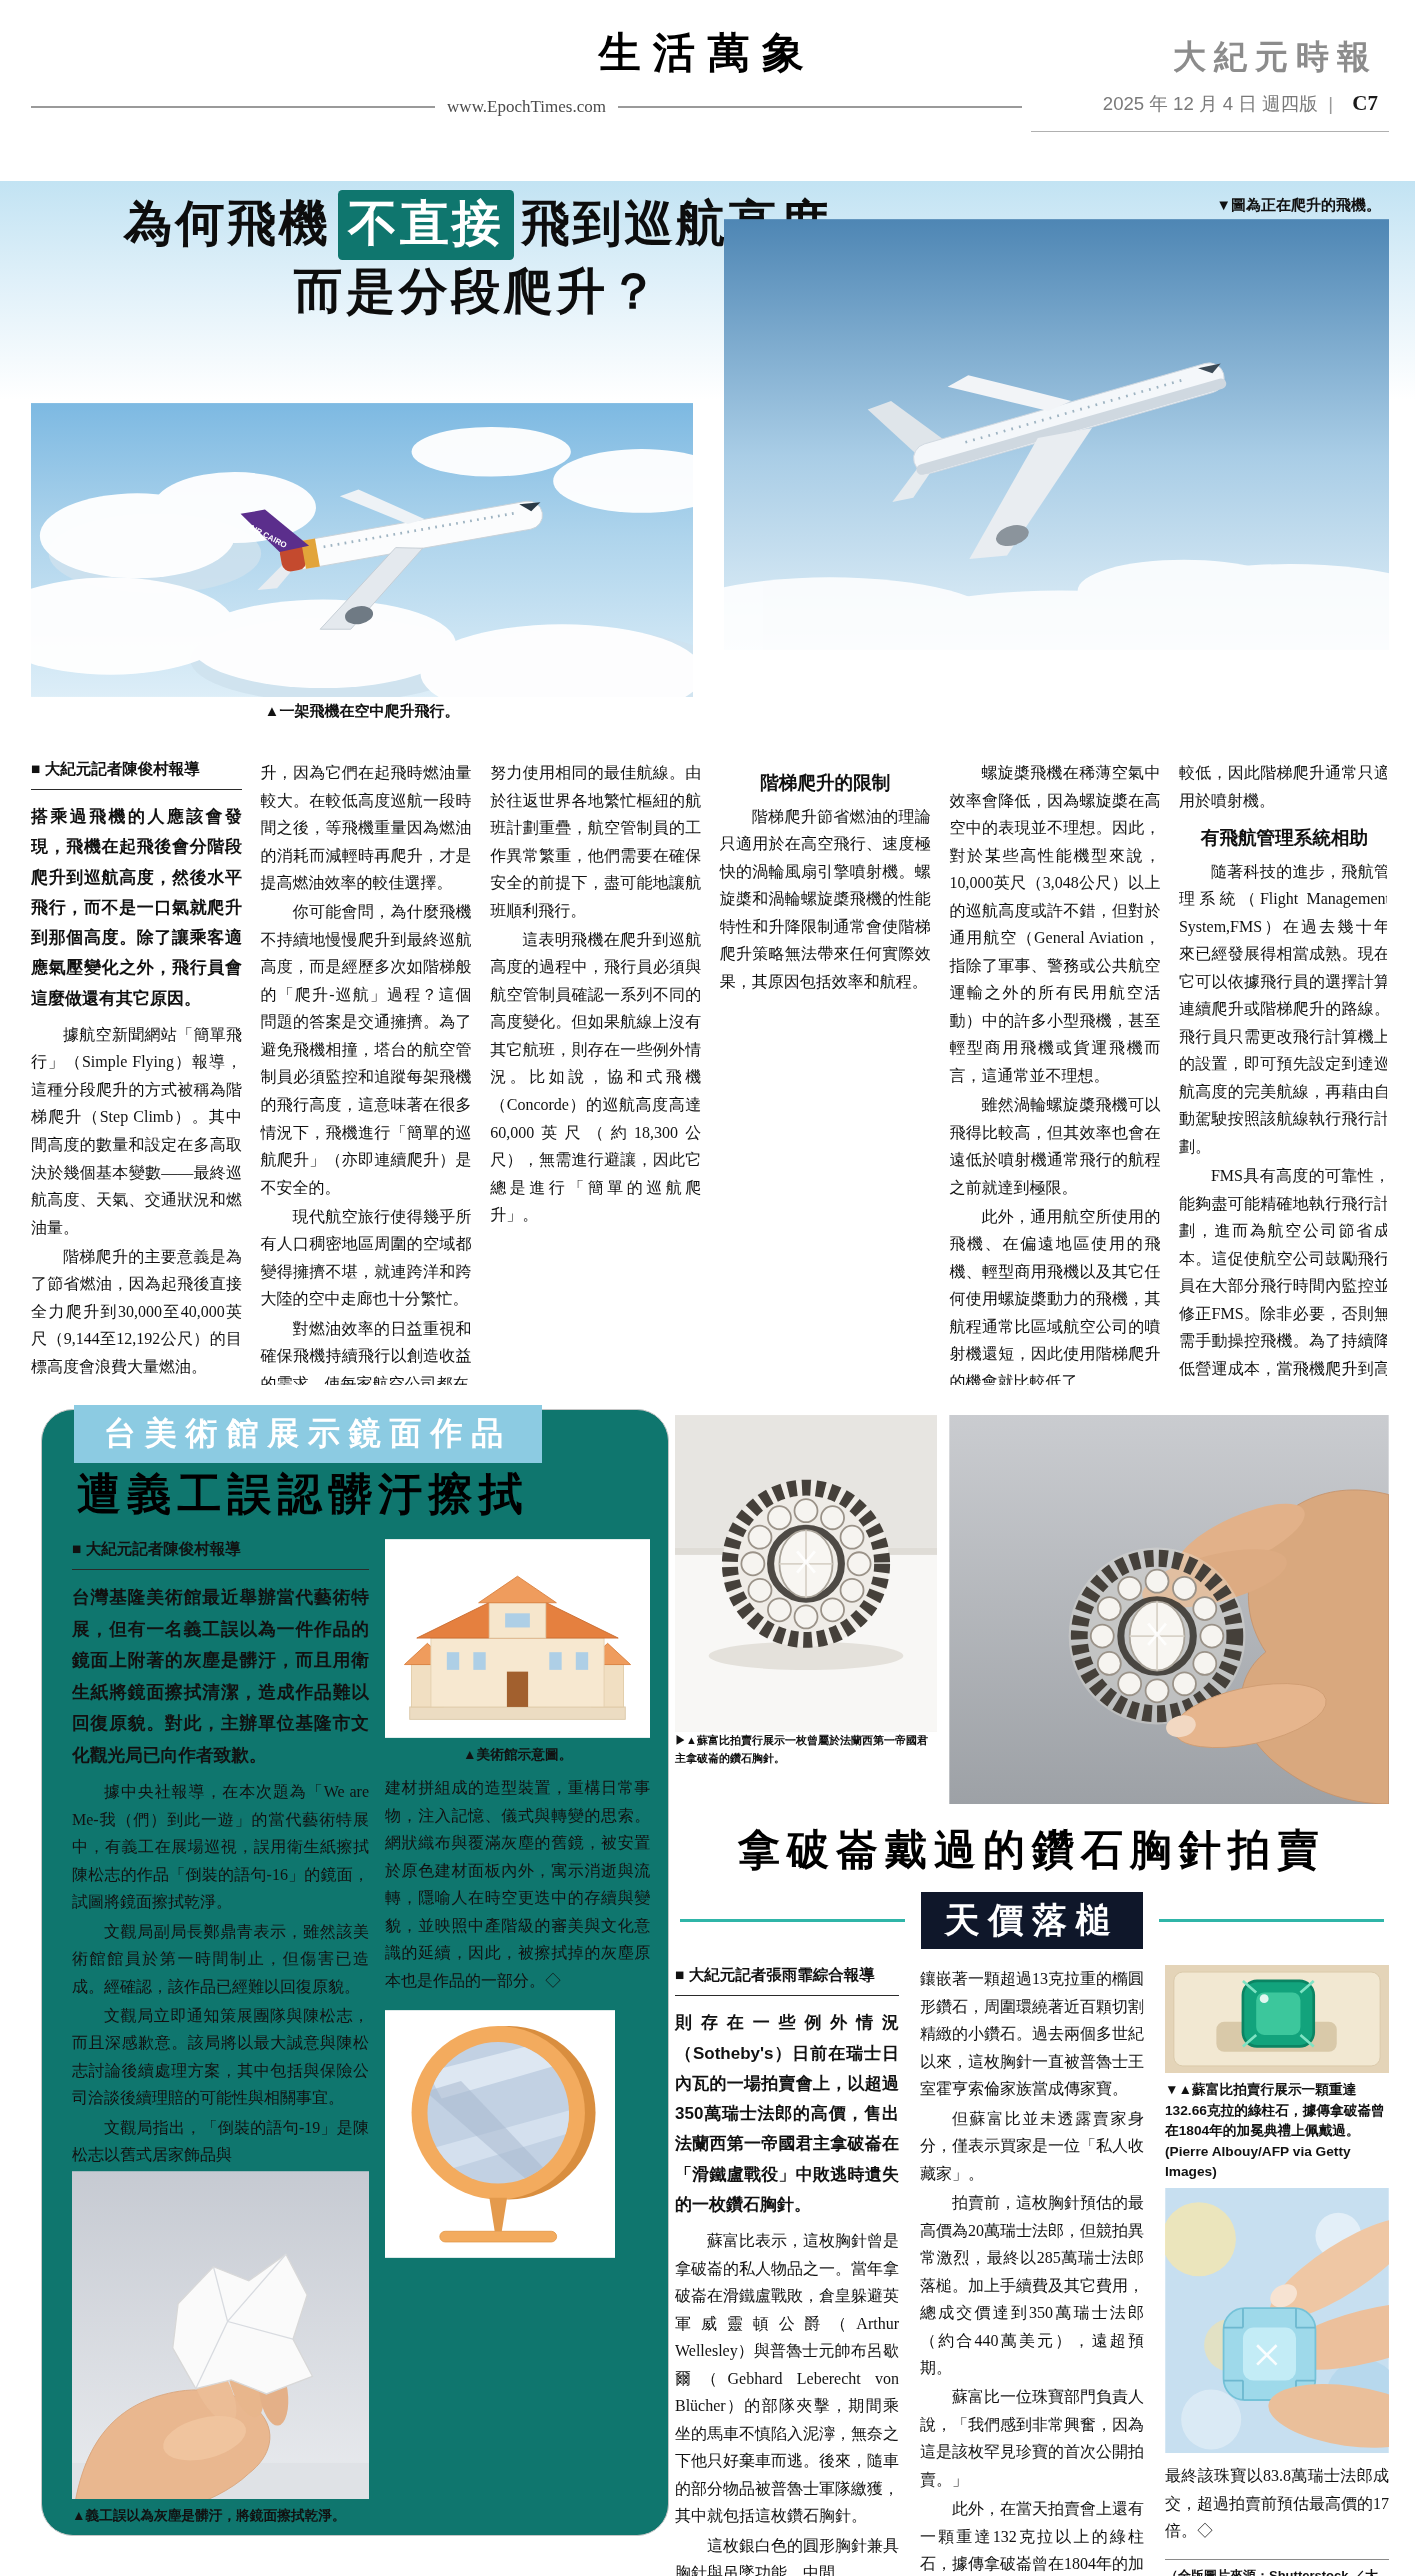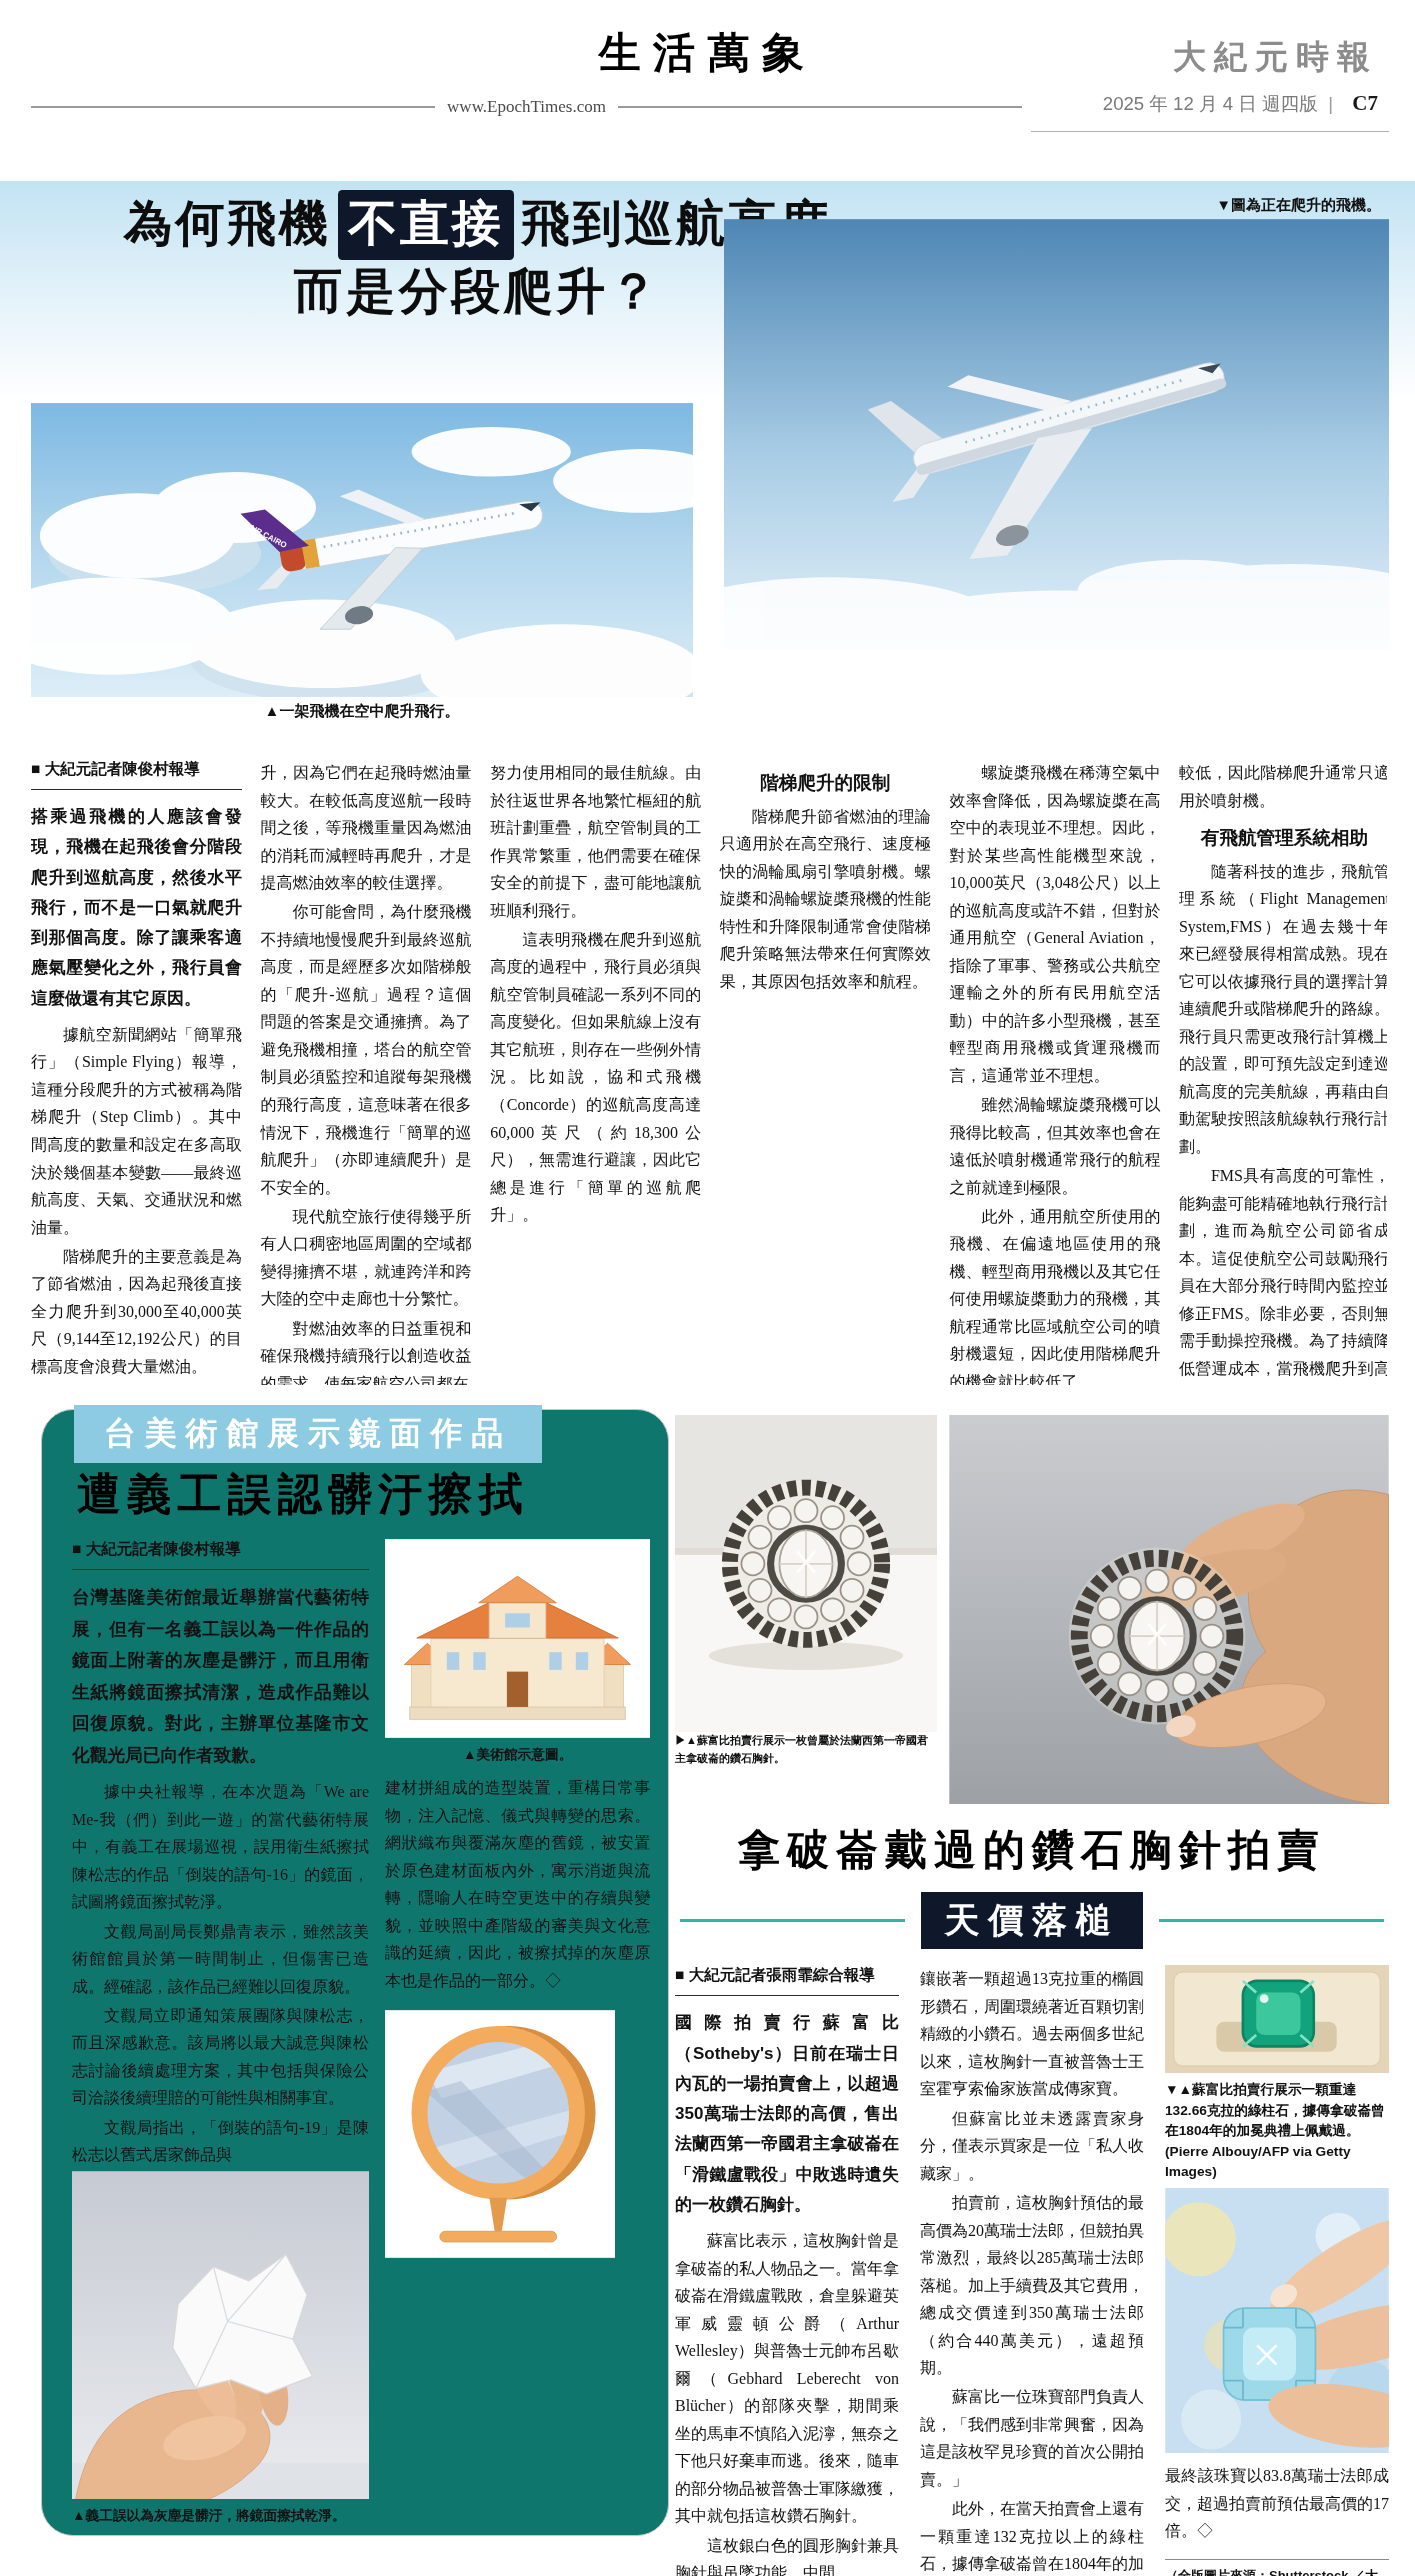--- a/index.html
+++ b/index.html
@@ -19,21 +19,21 @@
   .site-rule{position:absolute;top:97px;left:31px;width:991px;display:flex;align-items:center;gap:12.4px;}
   .site-rule::before,.site-rule::after{content:"";flex:1;height:1.8px;background:#9a9a9a;}
   .site-rule .site{font-size:17px;color:#4a4a4a;}
   .rule-right{position:absolute;top:131px;left:1031px;width:358px;height:0.9px;background:#b0b0b0;}
 
   
   .hero{position:absolute;top:181px;left:0;width:1415px;height:219px;
       background:linear-gradient(180deg,#c2e3f3 0%,#dff0f9 45%,#ffffff 100%);}
   .hl-line1{position:absolute;top:190px;left:0;width:955px;text-align:center;font-size:49px;font-weight:bold;
       font-family:"Liberation Sans",sans-serif;letter-spacing:2.7px;color:#0d0d0d;}
-  .hl-line1 .hl{background:#0f172a;color:#fff;padding:0.9px 10.6px 3.5px;border-radius:4.4px;margin:0 7px;display:inline-block;}
+  .hl-line1 .hl{background:#0f766e;color:#fff;padding:0.9px 10.6px 3.5px;border-radius:4.4px;margin:0 7px;display:inline-block;}
   .hl-line2{position:absolute;top:259px;left:0;width:955px;text-align:center;font-size:49px;font-weight:bold;
       font-family:"Liberation Sans",sans-serif;letter-spacing:3.5px;color:#0d0d0d;}
   .cap-right-top{position:absolute;top:196px;right:34px;font-family:Liberation Serif, serif;
       font-weight:bold;font-size:15px;}
   .photoL{position:absolute;left:31px;top:403px;width:662px;height:294px;}
   .capL{position:absolute;left:31px;top:702px;width:662px;text-align:center;
       font-family:"Liberation Sans",sans-serif;font-weight:bold;font-size:15px;}
   .photoR{position:absolute;left:724px;top:219px;width:665px;height:431px;}
 
   .cols6{position:absolute;left:31px;top:759px;width:1356px;height:626px;display:flex;gap:18.6px;overflow:hidden;}
@@ -378,21 +378,21 @@
   <div class="art3-headline">拿破崙戴過的鑽石胸針拍賣</div>
   <div class="badge-row">
     <span class="bline"></span>
     <span class="badge">天價落槌</span>
     <span class="bline"></span>
   </div>
 
   <div class="art3-cols">
     <div class="art3-col">
         <p class="blk blk-byline">■ 大紀元記者張雨霏綜合報導</p>
-        <p class="blk blk-lede">國際拍賣行蘇富比（Sotheby's）日前在瑞士日內瓦的一場拍賣會上，以超過350萬瑞士法郎的高價，售出法蘭西第一帝國君主拿破崙在「滑鐵盧戰役」中敗逃時遺失的一枚鑽石胸針。</p>
+        <p class="blk blk-lede">則存在一些例外情況（Sotheby's）日前在瑞士日內瓦的一場拍賣會上，以超過350萬瑞士法郎的高價，售出法蘭西第一帝國君主拿破崙在「滑鐵盧戰役」中敗逃時遺失的一枚鑽石胸針。</p>
         <p class="blk blk-p">蘇富比表示，這枚胸針曾是拿破崙的私人物品之一。當年拿破崙在滑鐵盧戰敗，倉皇躲避英軍威靈頓公爵（Arthur Wellesley）與普魯士元帥布呂歇爾（Gebhard Leberecht von Blücher）的部隊夾擊，期間乘坐的馬車不慎陷入泥濘，無奈之下他只好棄車而逃。後來，隨車的部分物品被普魯士軍隊繳獲，其中就包括這枚鑽石胸針。</p>
         <p class="blk blk-p">這枚銀白色的圓形胸針兼具胸針與吊墜功能，中間</p>
       </div>
     <div class="art3-col">
         <p class="blk blk-cont">鑲嵌著一顆超過13克拉重的橢圓形鑽石，周圍環繞著近百顆切割精緻的小鑽石。過去兩個多世紀以來，這枚胸針一直被普魯士王室霍亨索倫家族當成傳家寶。</p>
         <p class="blk blk-p">但蘇富比並未透露賣家身分，僅表示買家是一位「私人收藏家」。</p>
         <p class="blk blk-p">拍賣前，這枚胸針預估的最高價為20萬瑞士法郎，但競拍異常激烈，最終以285萬瑞士法郎落槌。加上手續費及其它費用，總成交價達到350萬瑞士法郎（約合440萬美元），遠超預期。</p>
         <p class="blk blk-p">蘇富比一位珠寶部門負責人說，「我們感到非常興奮，因為這是該枚罕見珍寶的首次公開拍賣。」</p>
         <p class="blk blk-p">此外，在當天拍賣會上還有一顆重達132克拉以上的綠柱石，據傳拿破崙曾在1804年的加冕典禮上佩戴過，</p>
       </div>

